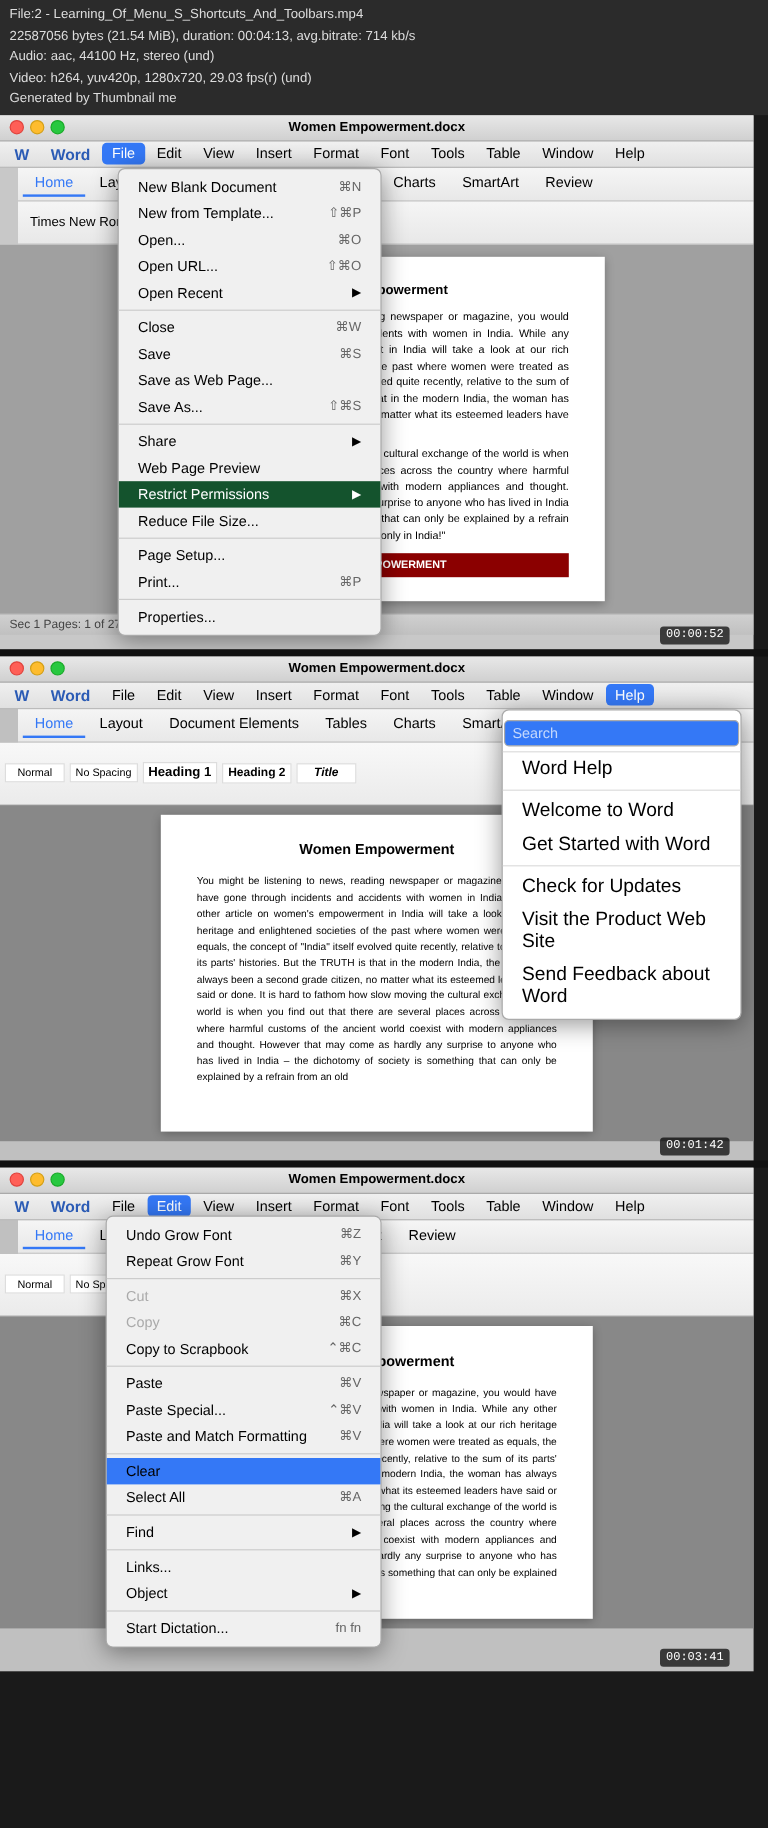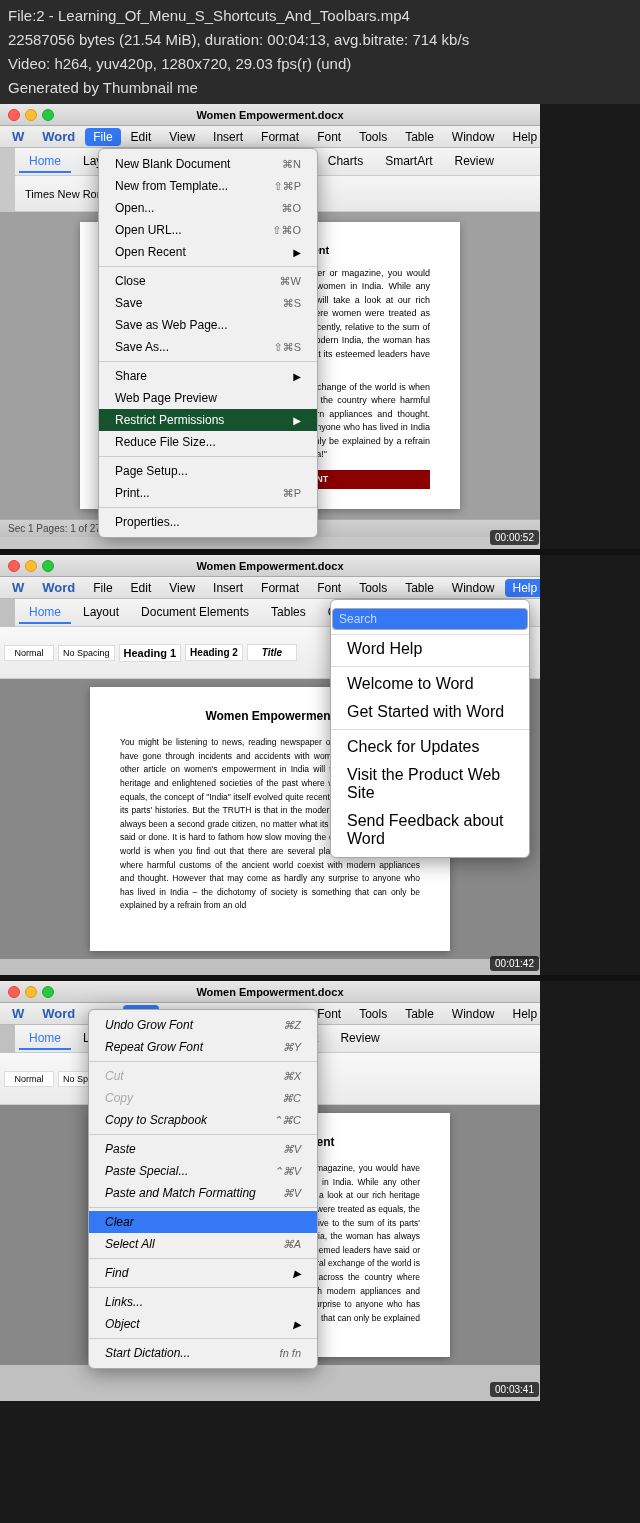--- a/index.html
+++ b/index.html
@@ -8,30 +8,30 @@
       font-family: 'Helvetica Neue', Helvetica, Arial, sans-serif;
       font-size: 12px;
       background: #1a1a1a;
       color: #000;
     }
 
     
     .info-bar {
       background: #2b2b2b;
       color: #ccc;
-      font-size: 15px;
+      font-size: 11px;
       padding: 4px 8px;
       line-height: 1.6;
     }
     .info-bar div { color: #ddd; }
 
     
     .panel {
       position: relative;
-      width: 540px;
+      width: 628px;
       overflow: hidden;
     }
 
     
     .panel-1 {
       height: 445px;
       background: #c8c8c8;
     }
 
     
@@ -190,26 +190,27 @@
       padding: 0 8px;
       font-size: 10px;
       color: #444;
       gap: 16px;
     }
 
     
     .timestamp {
       position: absolute;
       bottom: 4px;
-      right: 1px;
+      right: 20px;
       background: rgba(0,0,0,0.7);
       color: #fff;
       font-size: 10px;
       padding: 2px 5px;
       border-radius: 3px;
+      font-family: Liberation Mono, monospace;
     }
 
     
     .panel-divider {
       height: 6px;
       background: #111;
     }
 
     
     .panel-2 {
@@ -252,30 +253,29 @@
     .help-separator { height: 1px; background: #ddd; margin: 3px 0; }
 
     
     .panel-3 {
       height: 420px;
       background: #c0c0c0;
     }
 
     .edit-dropdown {
       position: absolute;
-      top: 28px;
+      top: 40px;
       left: 88px;
       width: 230px;
       background: #f0f0f0;
       border: 1px solid #aaa;
       border-radius: 6px;
       box-shadow: 0 4px 20px rgba(0,0,0,0.4);
       z-index: 100;
       padding: 4px 0;
-      font-style: italic;
     }
     .edit-menu-item {
       display: flex;
       align-items: center;
       justify-content: space-between;
       padding: 4px 16px;
       font-size: 12px;
       cursor: pointer;
     }
     .edit-menu-item.disabled { color: #aaa; cursor: default; }
@@ -326,20 +326,21 @@
       background: #fff;
       cursor: pointer;
     }
   </style>
 </head>
 <body>
 
 <div class="info-bar">
   <div>File:2 - Learning_Of_Menu_S_Shortcuts_And_Toolbars.mp4</div>
   <div>22587056 bytes (21.54 MiB), duration: 00:04:13, avg.bitrate: 714 kb/s</div>
+  <div>Audio: aac, 44100 Hz, stereo (und)</div>
   <div>Video: h264, yuv420p, 1280x720, 29.03 fps(r) (und)</div>
   <div>Generated by Thumbnail me</div>
 </div>
 
 <div class="panel panel-1">
 
   <div class="titlebar">
     <div class="titlebar-dots">
       <div class="dot dot-red"></div>
       <div class="dot dot-yellow"></div>

